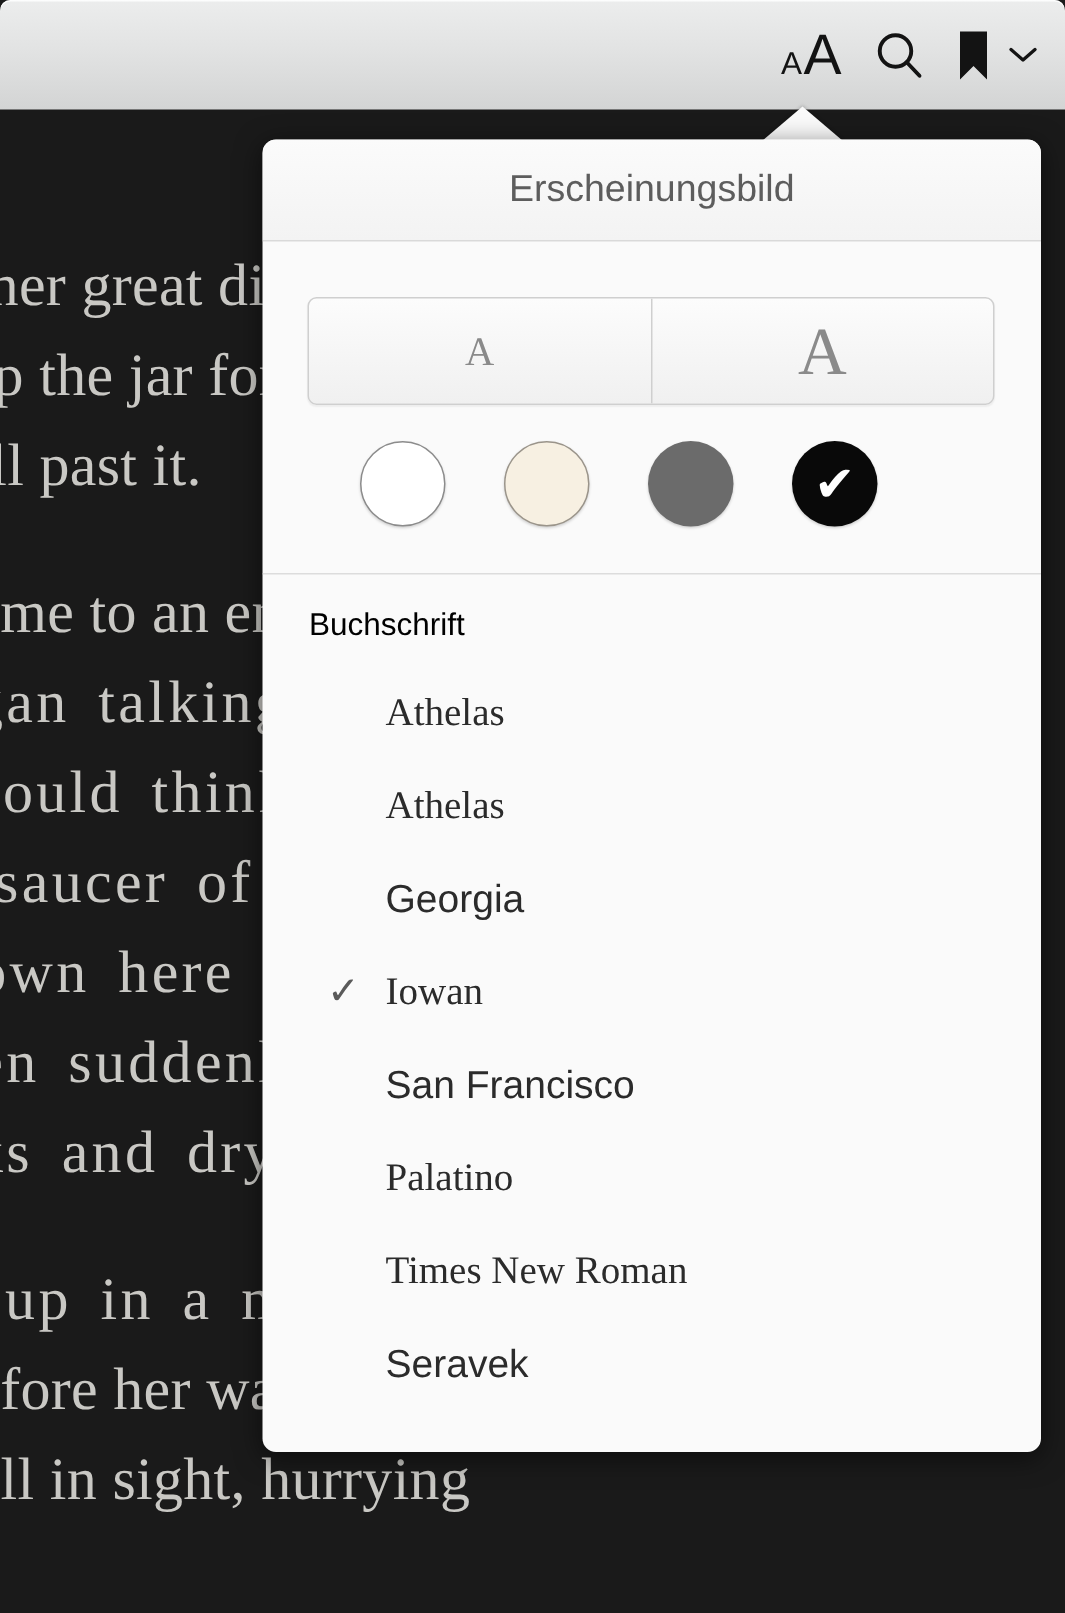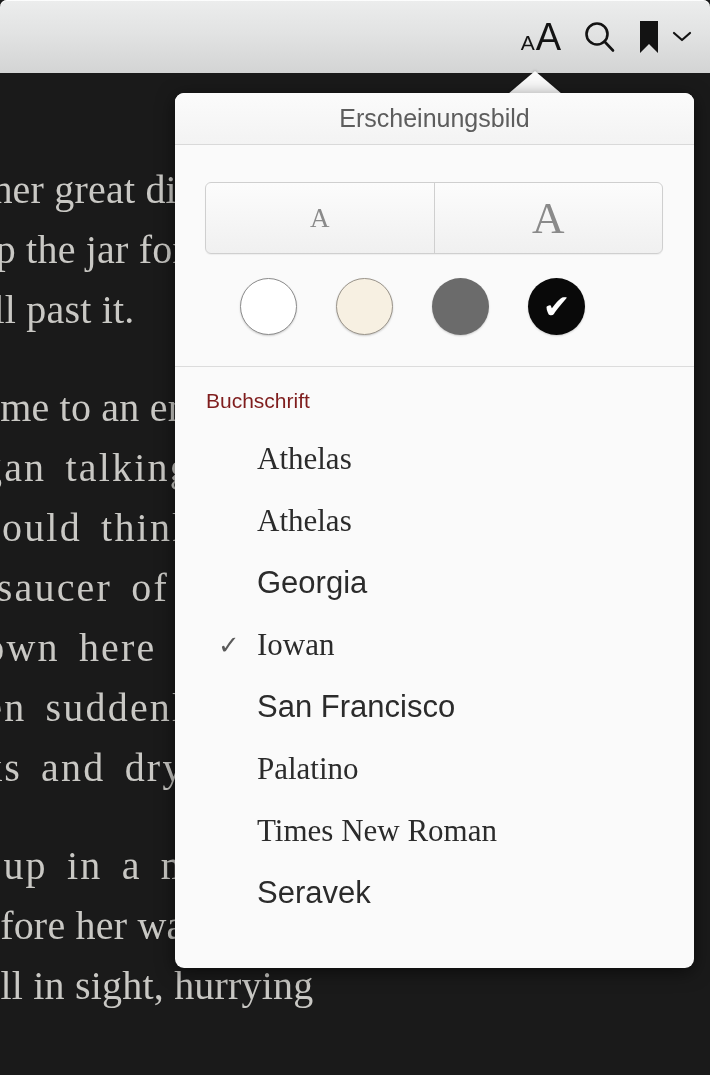--- a/index.html
+++ b/index.html
@@ -110,21 +110,21 @@
     left: 508px;
     top: 71px;
     width: 0; height: 0;
     border-left: 27px solid transparent;
     border-right: 27px solid transparent;
     border-bottom: 23px solid #fafafa;
     filter: drop-shadow(0 -1px 1px rgba(0,0,0,0.15));
   }
 
   #popover-header {
-    height: 52px;
+    height: 68px;
     display: flex;
     align-items: center;
     justify-content: center;
     background: linear-gradient(to bottom, #fbfbfb 0%, #f3f3f3 100%);
     border-bottom: 1px solid #d9d9d9;
     box-sizing: border-box;
   }
   #popover-title {
     font-size: 25px;
     color: #5d5d5d;
@@ -194,21 +194,21 @@
     height: 1px;
     background: #dcdcdc;
   }
 
   
   #font-section {
     padding-top: 22px;
   }
   #font-section-label {
     font-size: 21px;
-    color: #7f1d1d;
+    color: #000000;
     padding-left: 31px;
     font-family: "Liberation Sans", sans-serif;
   }
   #font-list {
     margin-top: 15px;
   }
   .font-row {
     height: 62px;
     display: flex;
     align-items: center;
@@ -218,21 +218,21 @@
     position: absolute;
     left: 43px;
     width: 22px;
     font-size: 26px;
     color: #5a5a5a;
     font-family: "DejaVu Sans", sans-serif;
     line-height: 1;
   }
   .font-row .fname {
     padding-left: 82px;
-    font-size: 31px;
+    font-size: 26px;
     color: #2b2b2b;
   }
   .fs-serif { font-family: "Liberation Serif", serif; }
   .fs-sans  { font-family: "Liberation Sans", sans-serif; }
   .fs-georgia { font-family: Liberation Sans, sans-serif; }
   .fs-times { font-family: "Liberation Serif", serif; }
 </style>
 </head>
 <body>
 

